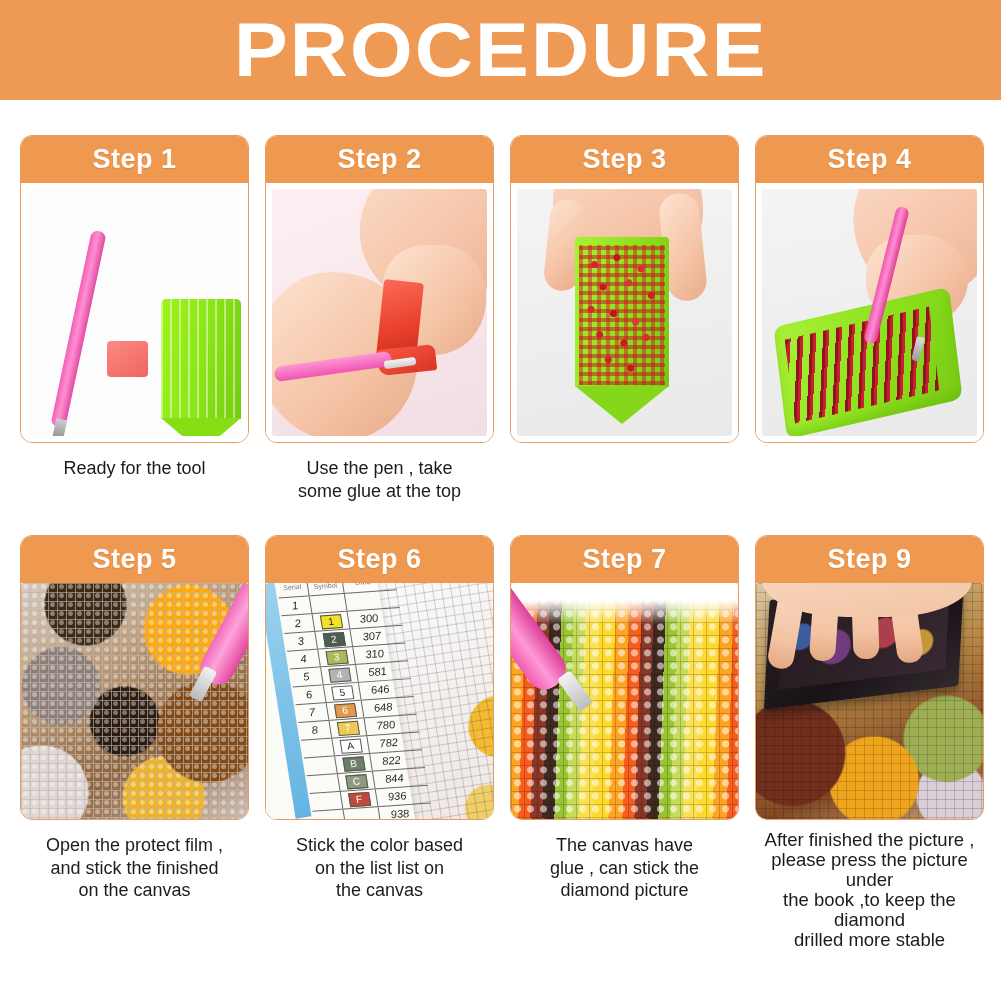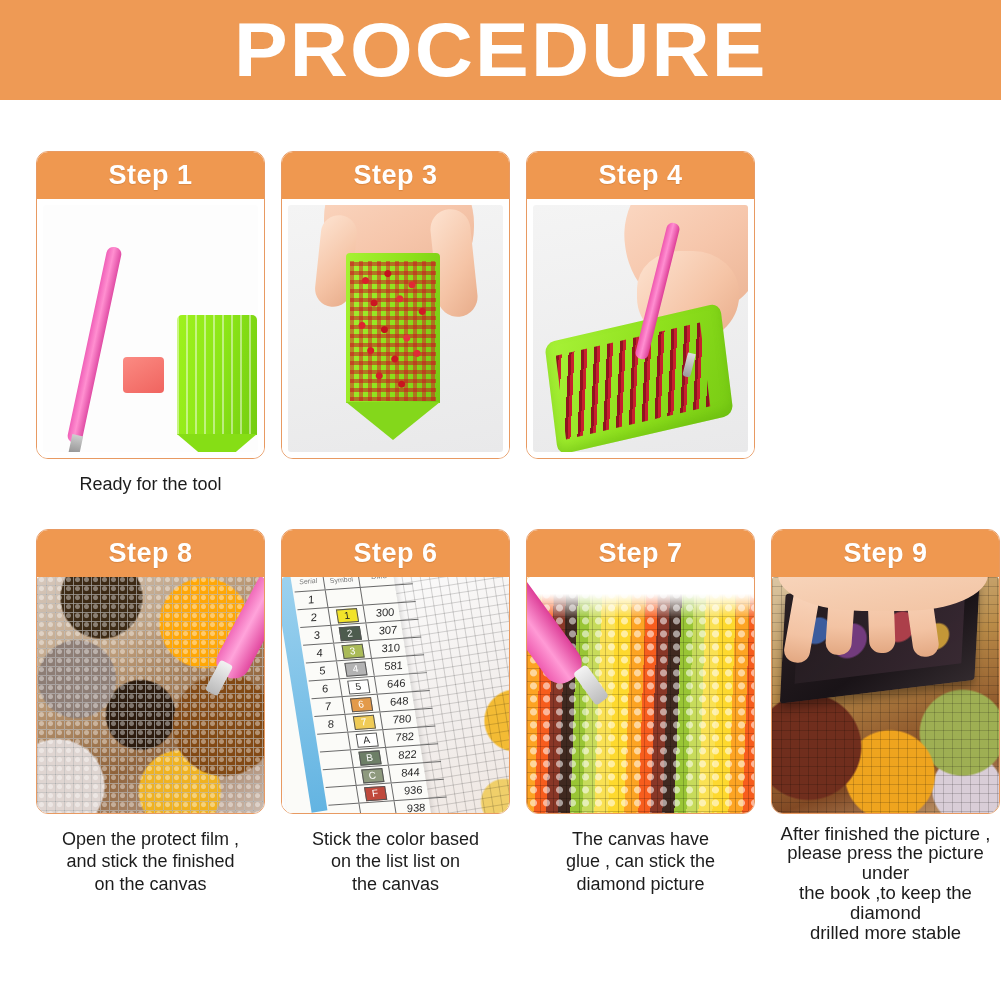--- a/index.html
+++ b/index.html
@@ -29,21 +29,21 @@
     font-weight: bold;
     font-size: 76px;
     letter-spacing: 2px;
     transform: scaleX(1.06);
     line-height: 1;
   }
 
   
   .grid {
     width: 872px;
-    padding: 16px;
+    padding: 0;
     box-sizing: border-box;
   }
   .row {
     display: flex;
     justify-content: flex-start;
     padding-left: 20px;
     box-sizing: border-box;
   }
   .row-1 { margin-top: 35px; }
   .row-2 { margin-top: 33px; }
@@ -521,20 +521,40 @@
             <div class="pen-1-tip"></div>
             <div class="glue-1"></div>
             <div class="tray-1"></div>
             <div class="tray-1-point"></div>
           </div>
         </div>
       </div>
       <div class="caption">Ready for the tool</div>
     </div>
 
+    <div class="cell">
+      <div class="card card-r1">
+        <div class="card-header">
+          <span class="card-header-label">Step 2</span>
+        </div>
+        <div class="card-body">
+          <div class="photo bg-pinkish">
+            <div class="skin s2-hand-top"></div>
+            <div class="skin skin-l s2-fingers"></div>
+            <div class="skin skin-l s2-hand-bot"></div>
+            <div class="s2-glue"></div>
+            <div class="s2-glue-blob"></div>
+            <div class="s2-pen"></div>
+            <div class="s2-pen-tip"></div>
+          </div>
+        </div>
+      </div>
+      <div class="caption">Use the pen , take
+some glue at the top</div>
+    </div>
 
     <div class="cell">
       <div class="card card-r1">
         <div class="card-header">
           <span class="card-header-label">Step 3</span>
         </div>
         <div class="card-body">
           <div class="photo bg-grey">
             <div class="skin s3-hand"></div>
             <div class="skin skin-l s3-finger-l"></div>
@@ -565,21 +585,21 @@
       </div>
     </div>
 
   </div>
 
   <div class="row row-2">
 
     <div class="cell">
       <div class="card card-r2">
         <div class="card-header">
-          <span class="card-header-label">Step 8</span>
+          <span class="card-header-label">Step 5</span>
         </div>
         <div class="card-body">
           <div class="photo">
             <div class="mosaic">
               <div class="s5-art"></div>
               <div class="mosaic-cells"></div>
               <div class="mosaic-cells-dark"></div>
             </div>
             <div class="s5-pen"></div>
             <div class="s5-pen-tip"></div>

